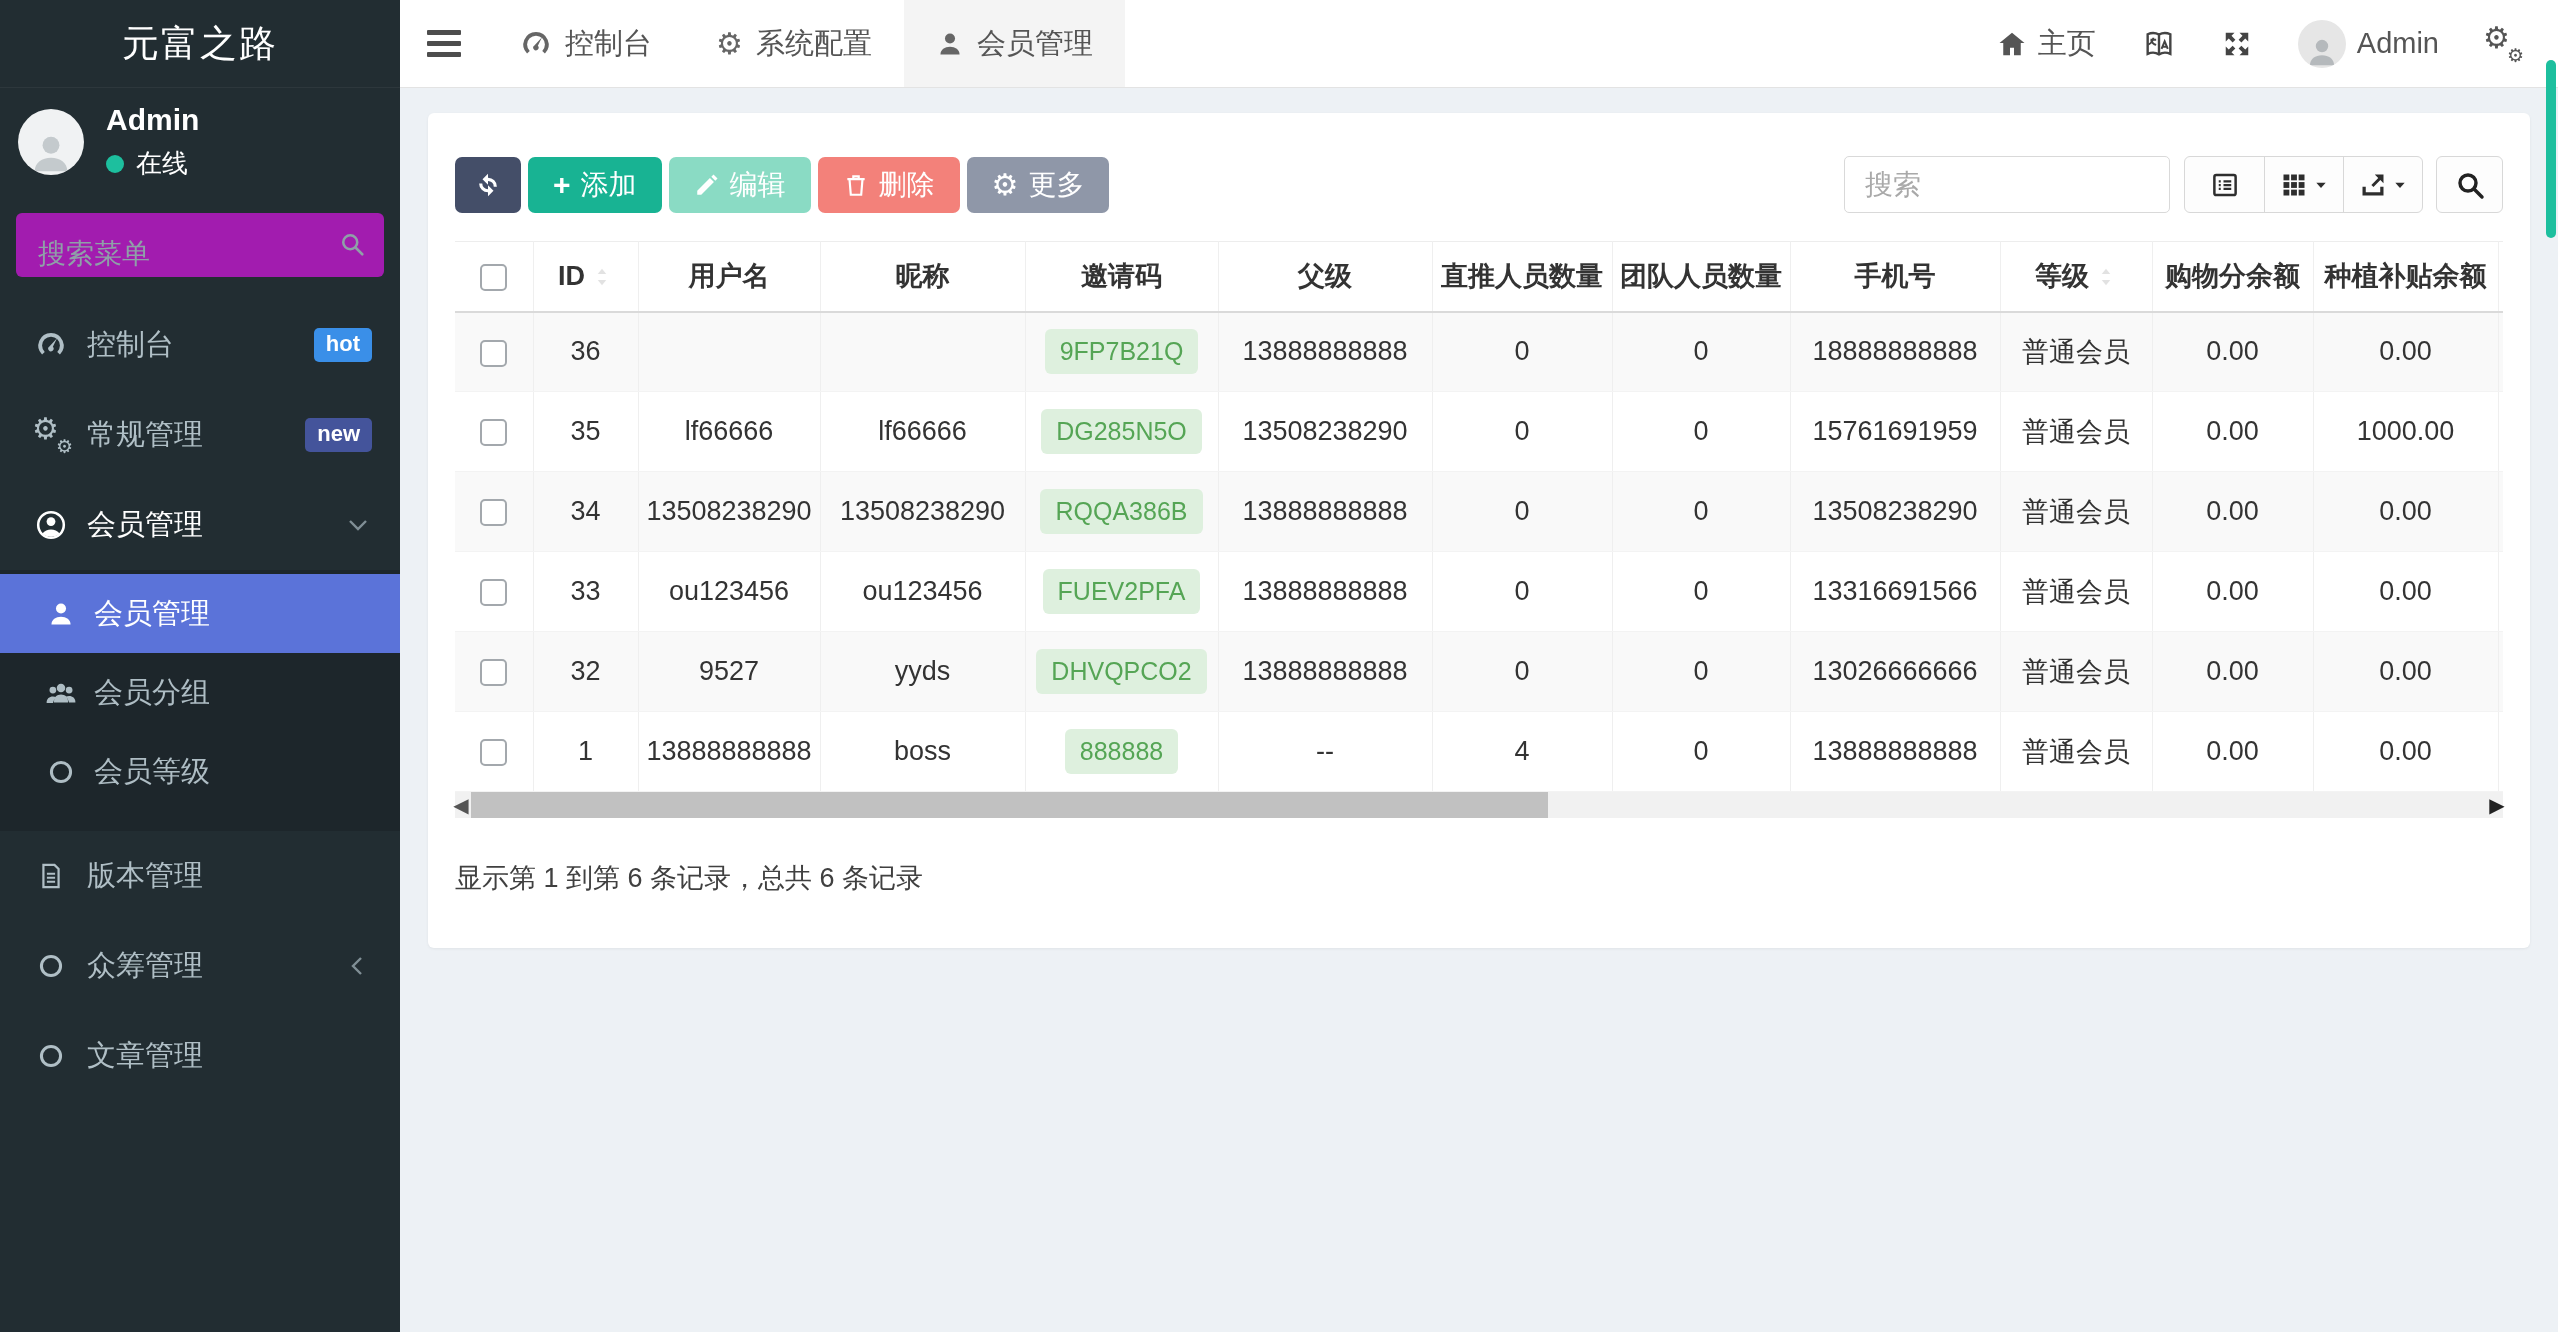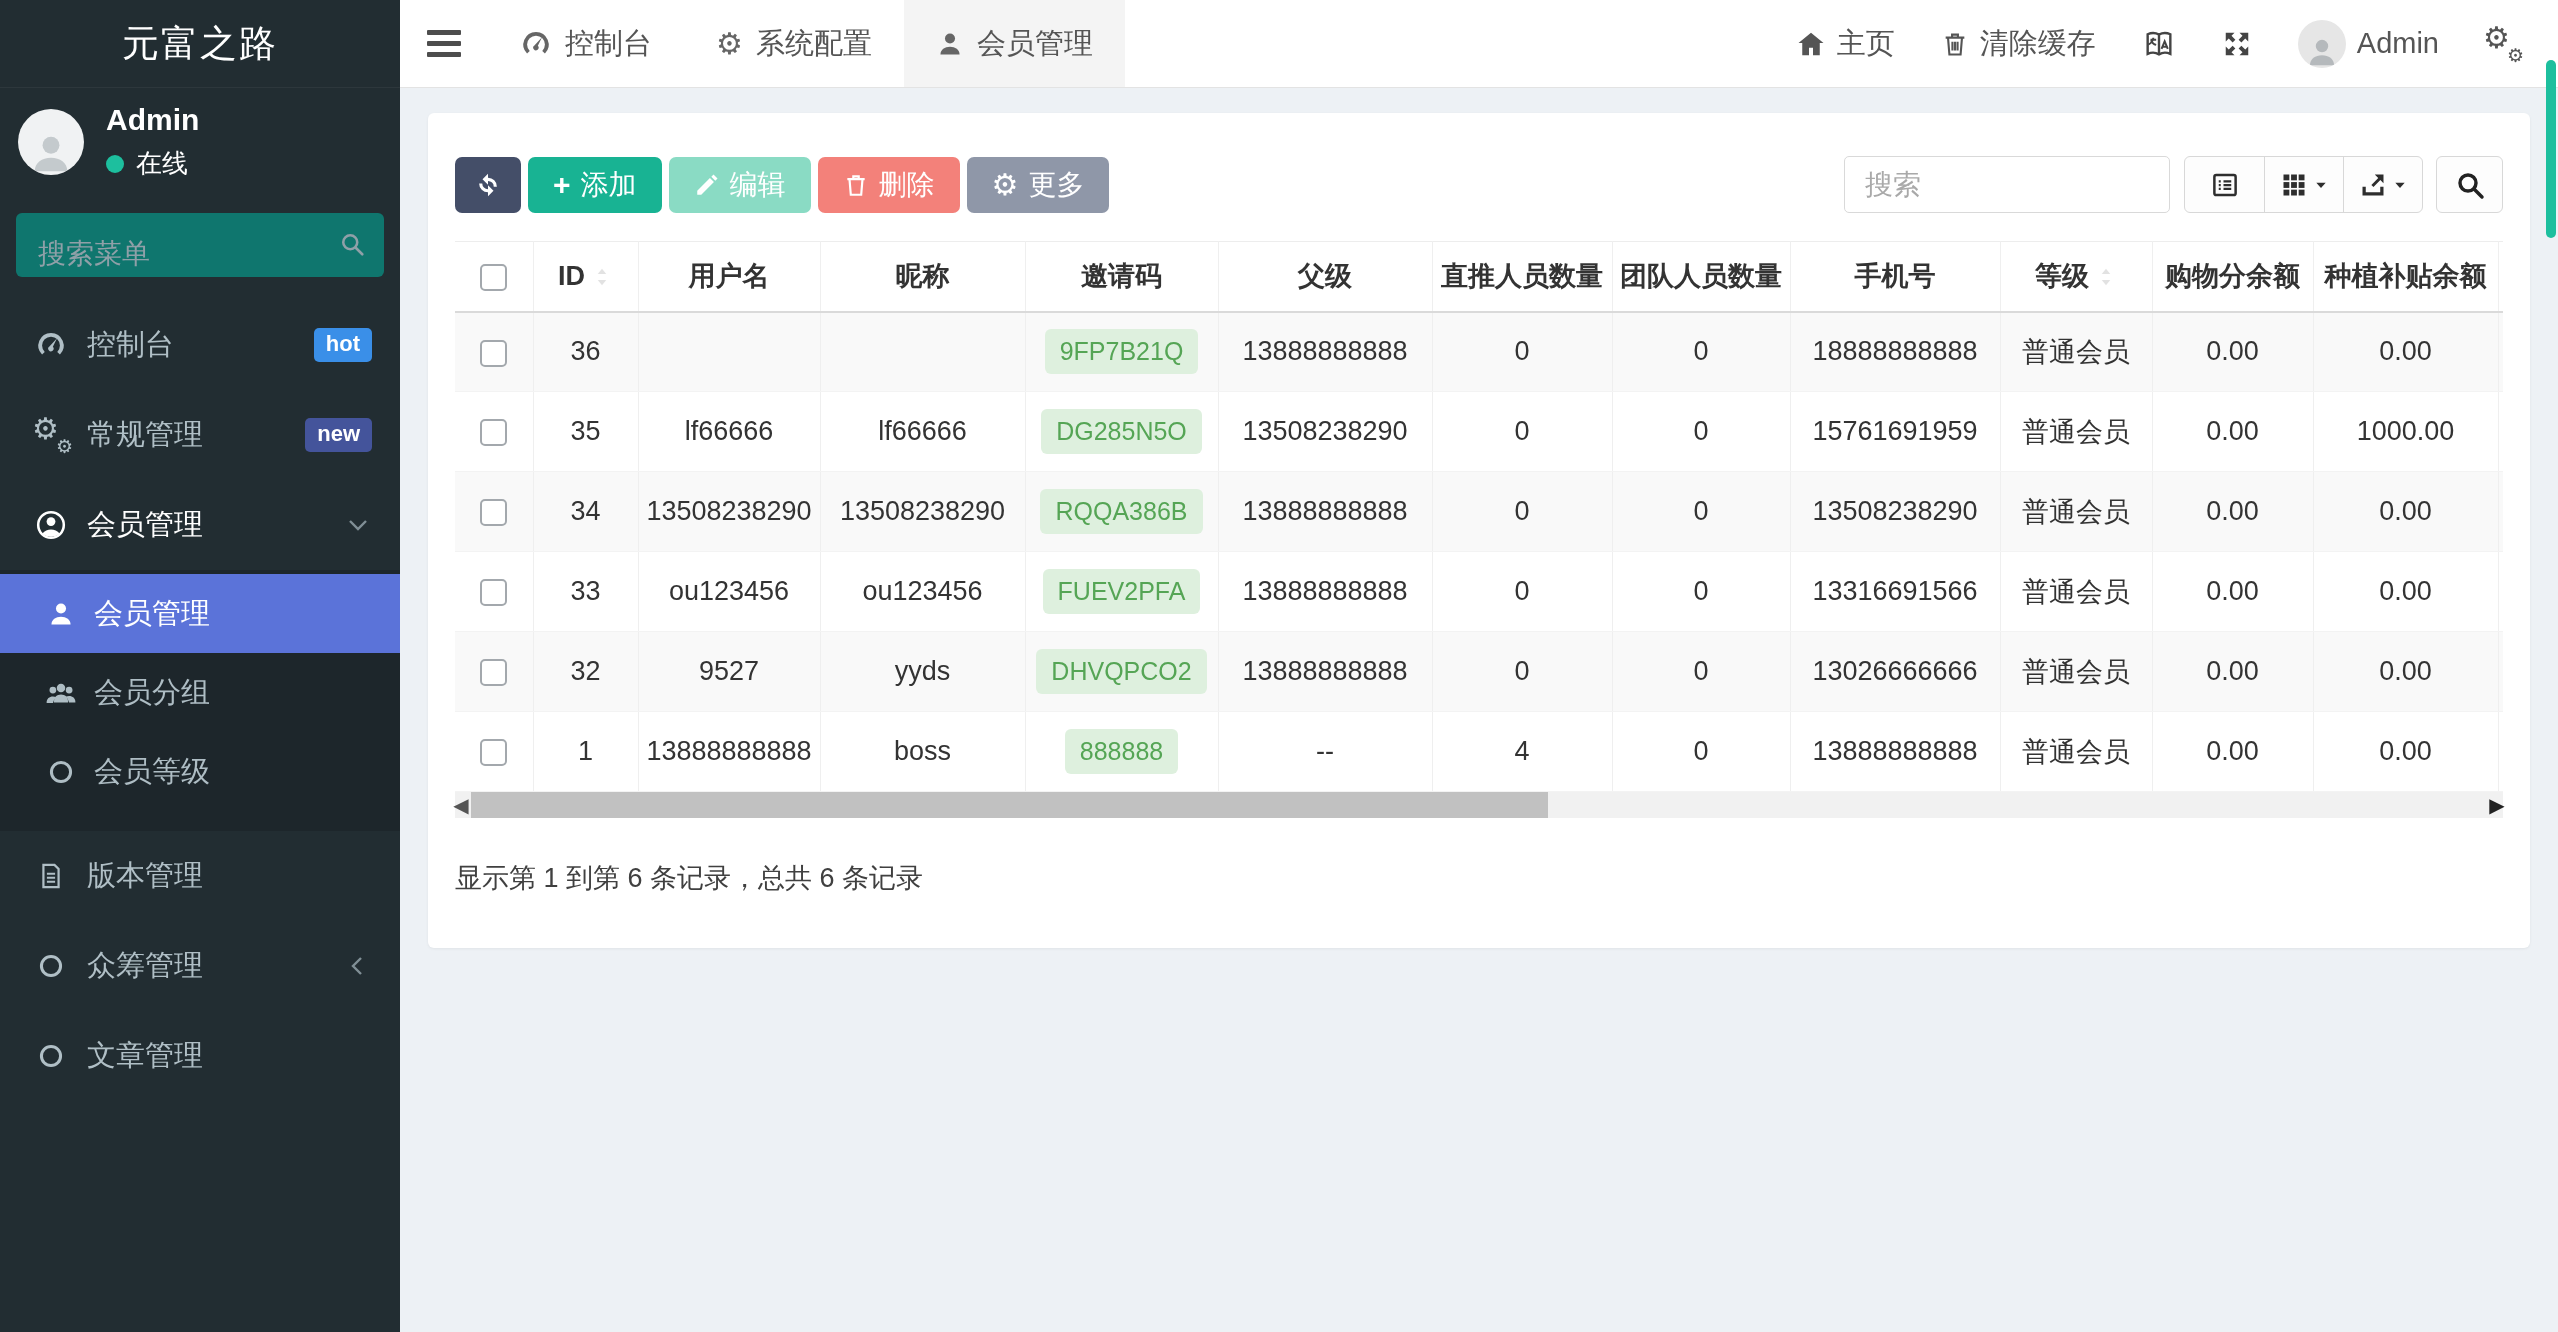--- a/index.html
+++ b/index.html
@@ -15,21 +15,21 @@
     color:#fff; font-size:37px; letter-spacing:2px;
     border-bottom:1px solid rgba(255,255,255,.05); }
   .user-panel { display:flex; align-items:center; gap:22px; padding:15px 20px 12px 18px; }
   .avatar { width:66px; height:66px; border-radius:50%; background:#f0f2f3;
     display:flex; align-items:flex-end; justify-content:center; overflow:hidden; flex:none; }
   .user-info { display:flex; flex-direction:column; }
   .user-name { color:#fff; font-size:30px; font-weight:bold; }
   .user-status { display:flex; align-items:center; gap:12px; color:#fff; font-size:26px; margin-top:9px; }
   .dot { width:18px; height:18px; border-radius:50%; background:#1dbf9e; }
   .side-search { margin:20px 16px 0 16px; position:relative; }
-  .side-search input { width:100%; height:64px; background:#0f766e; border:none; outline:none;
+  .side-search input { width:100%; height:64px; background:#a21caf; border:none; outline:none;
     border-radius:6px; color:#ccd; font-size:28px; padding:18px 62px 0 22px; font-family:inherit; }
   .side-search input::placeholder { color:#8fa0a8; }
   .side-search .sicon { position:absolute; right:18px; top:17px; color:#8fa0a8; }
 
   .menu { list-style:none; margin-top:23px; }
   .menu-item { height:90px; display:flex; align-items:center; padding:0 30px;
     color:#b0bfc6; font-size:29px; position:relative; cursor:pointer; }
   .menu-item.active-parent { color:#fff; }
   .mi-icon { width:42px; display:flex; justify-content:center; margin-right:15px; flex:none; }
   .mbadge { position:absolute; right:28px; top:28px; padding:4px 12px 6px; border-radius:5px;
@@ -287,28 +287,20 @@
     <div class="nav-link">
       <span>
         <svg width="30" height="30" viewBox="0 0 24 24" fill="#555">
             <path d="M12 3 2 11.2h3V21h5.4v-6h3.2v6H19v-9.8h3z"></path>
           </svg>
       </span>
       <span>主页</span>
     </div>
     <div class="nav-link">
       <span>
-        <svg width="28" height="28" viewBox="0 0 24 24" fill="none" stroke="#555" stroke-width="1.8">
-            <path d="M4 6.5h16M9.5 6.5V4h5v2.5M6 6.5 7.2 21h9.6L18 6.5M9.8 10v7.5M12 10v7.5M14.2 10v7.5"></path>
-          </svg>
-      </span>
-      <span>清除缓存</span>
-    </div>
-    <div class="nav-link">
-      <span>
         <svg width="34" height="34" viewBox="0 0 24 24" fill="none" stroke="#444" stroke-width="1.7">
           <path d="M12 5.3C9.6 4 6.4 4 4 5.1V19c2.4-1.1 5.6-1.1 8 .3 2.4-1.4 5.6-1.4 8-.3V5.1C17.6 4 14.4 4 12 5.3z"></path>
           <path d="M12 5.3v14"></path>
           <path d="m13.8 15.5 2.2-5.3 2.2 5.3M14.5 13.9h3" stroke-width="1.4"></path>
           <path d="M6 9h4M8 7.6c-.2 2.4-1.6 4-3.6 4.8M6.4 9.4c.7 1.8 2 2.8 3.6 3.2" stroke-width="1.4"></path>
         </svg>
       </span>
     </div>
     <div class="nav-link">
       <span>

